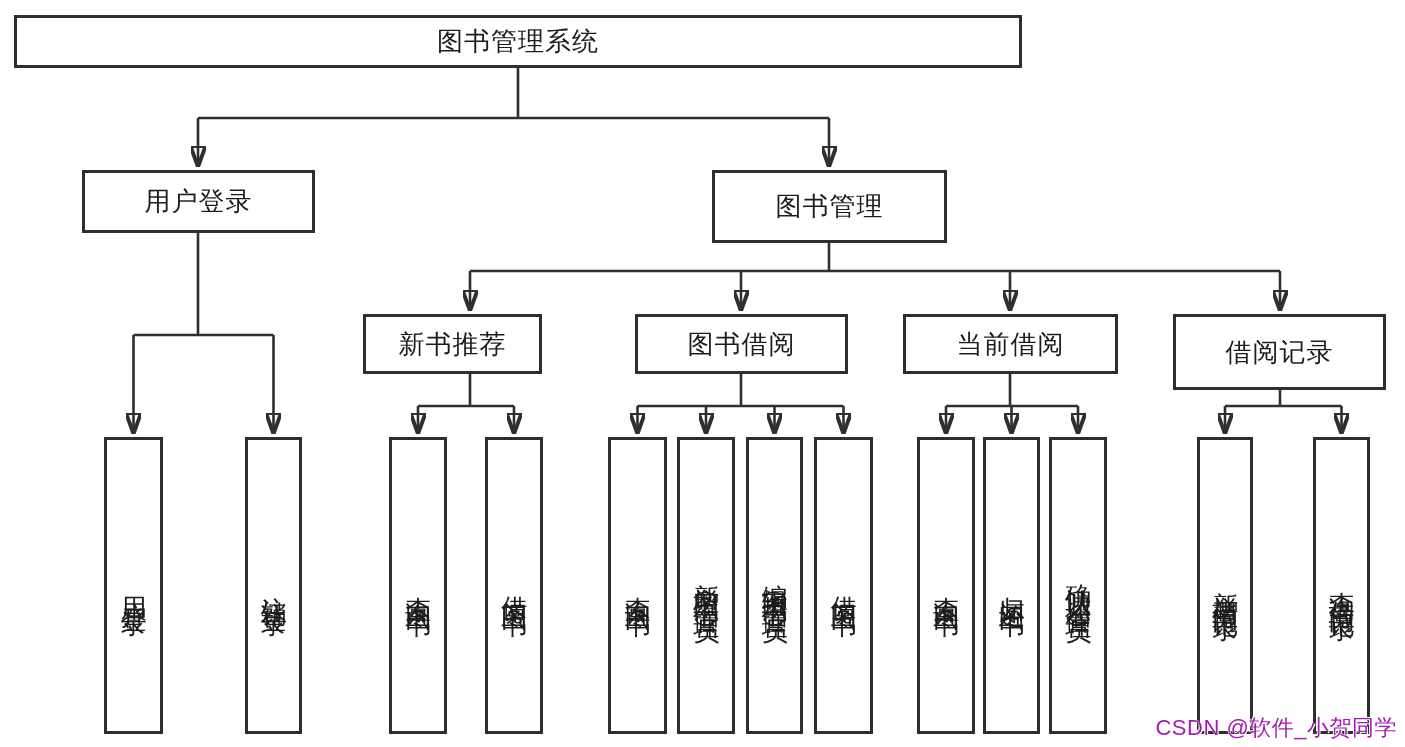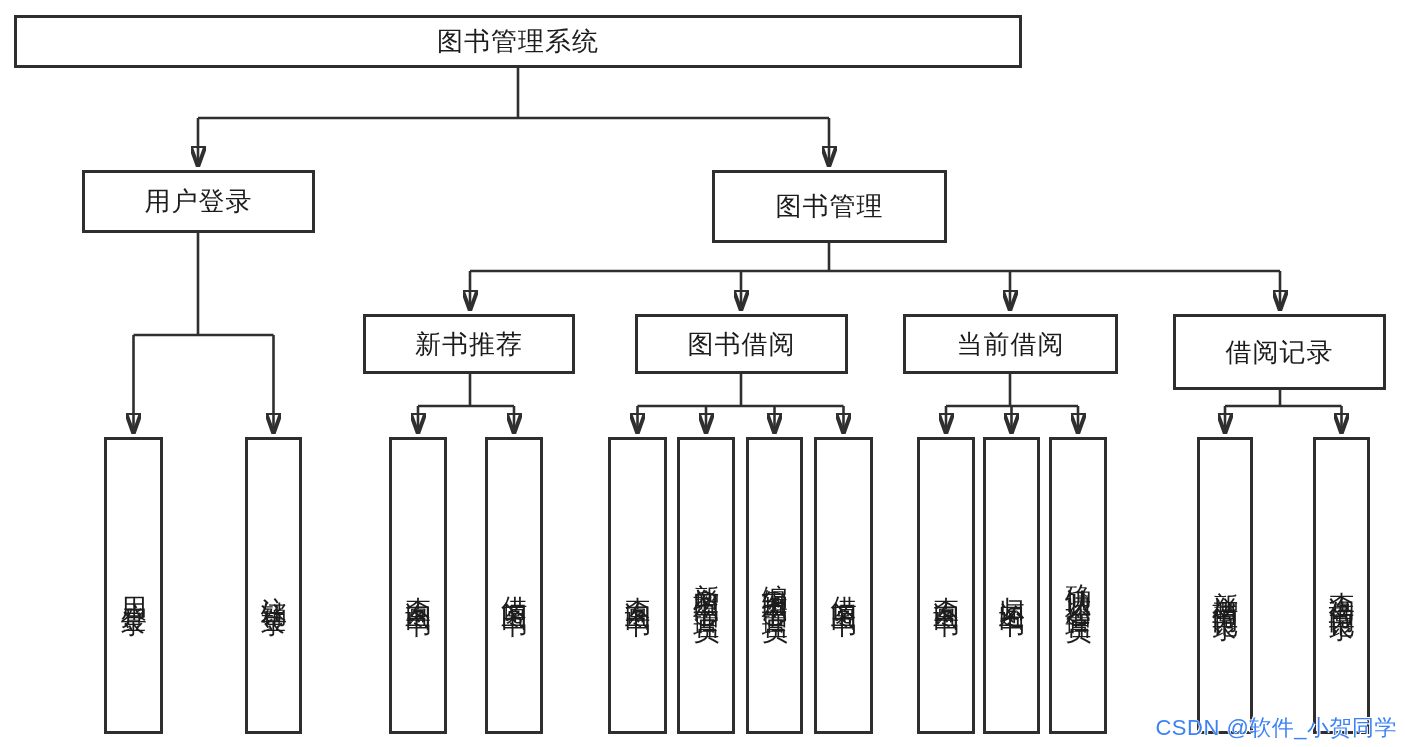--- a/index.html
+++ b/index.html
@@ -47,21 +47,21 @@
     letter-spacing: 5px;
     line-height: 1.05;
     color: #1c1c1c;
   }
   .watermark {
     position: absolute;
     right: 8px;
     bottom: 4px;
     font-size: 22px;
     letter-spacing: 0.5px;
-    color: #3b82f6;
+    color: #a21caf;
     text-shadow: 1px 1px 0 #ffffff, -1px -1px 0 #ffffff;
     z-index: 5;
     white-space: nowrap;
   }
 </style>
 </head>
 <body>
 
 <div class="stage">
 
@@ -131,21 +131,21 @@
     <span class="h-label">图书管理系统</span>
   </div>
 
   <div class="box" style="left:82px;top:170px;width:233px;height:63px">
     <span class="h-label">用户登录</span>
   </div>
   <div class="box" style="left:712px;top:170px;width:235px;height:73px">
     <span class="h-label">图书管理</span>
   </div>
 
-  <div class="box" style="left:363px;top:314px;width:212px;height:60px">
+  <div class="box" style="left:363px;top:314px;width:179px;height:60px">
     <span class="h-label">新书推荐</span>
   </div>
   <div class="box" style="left:903px;top:314px;width:215px;height:60px">
     <span class="h-label">当前借阅</span>
   </div>
   <div class="box" style="left:635px;top:314px;width:213px;height:60px">
     <span class="h-label">图书借阅</span>
   </div>
   <div class="box" style="left:1173px;top:314px;width:213px;height:76px">
     <span class="h-label">借阅记录</span>

